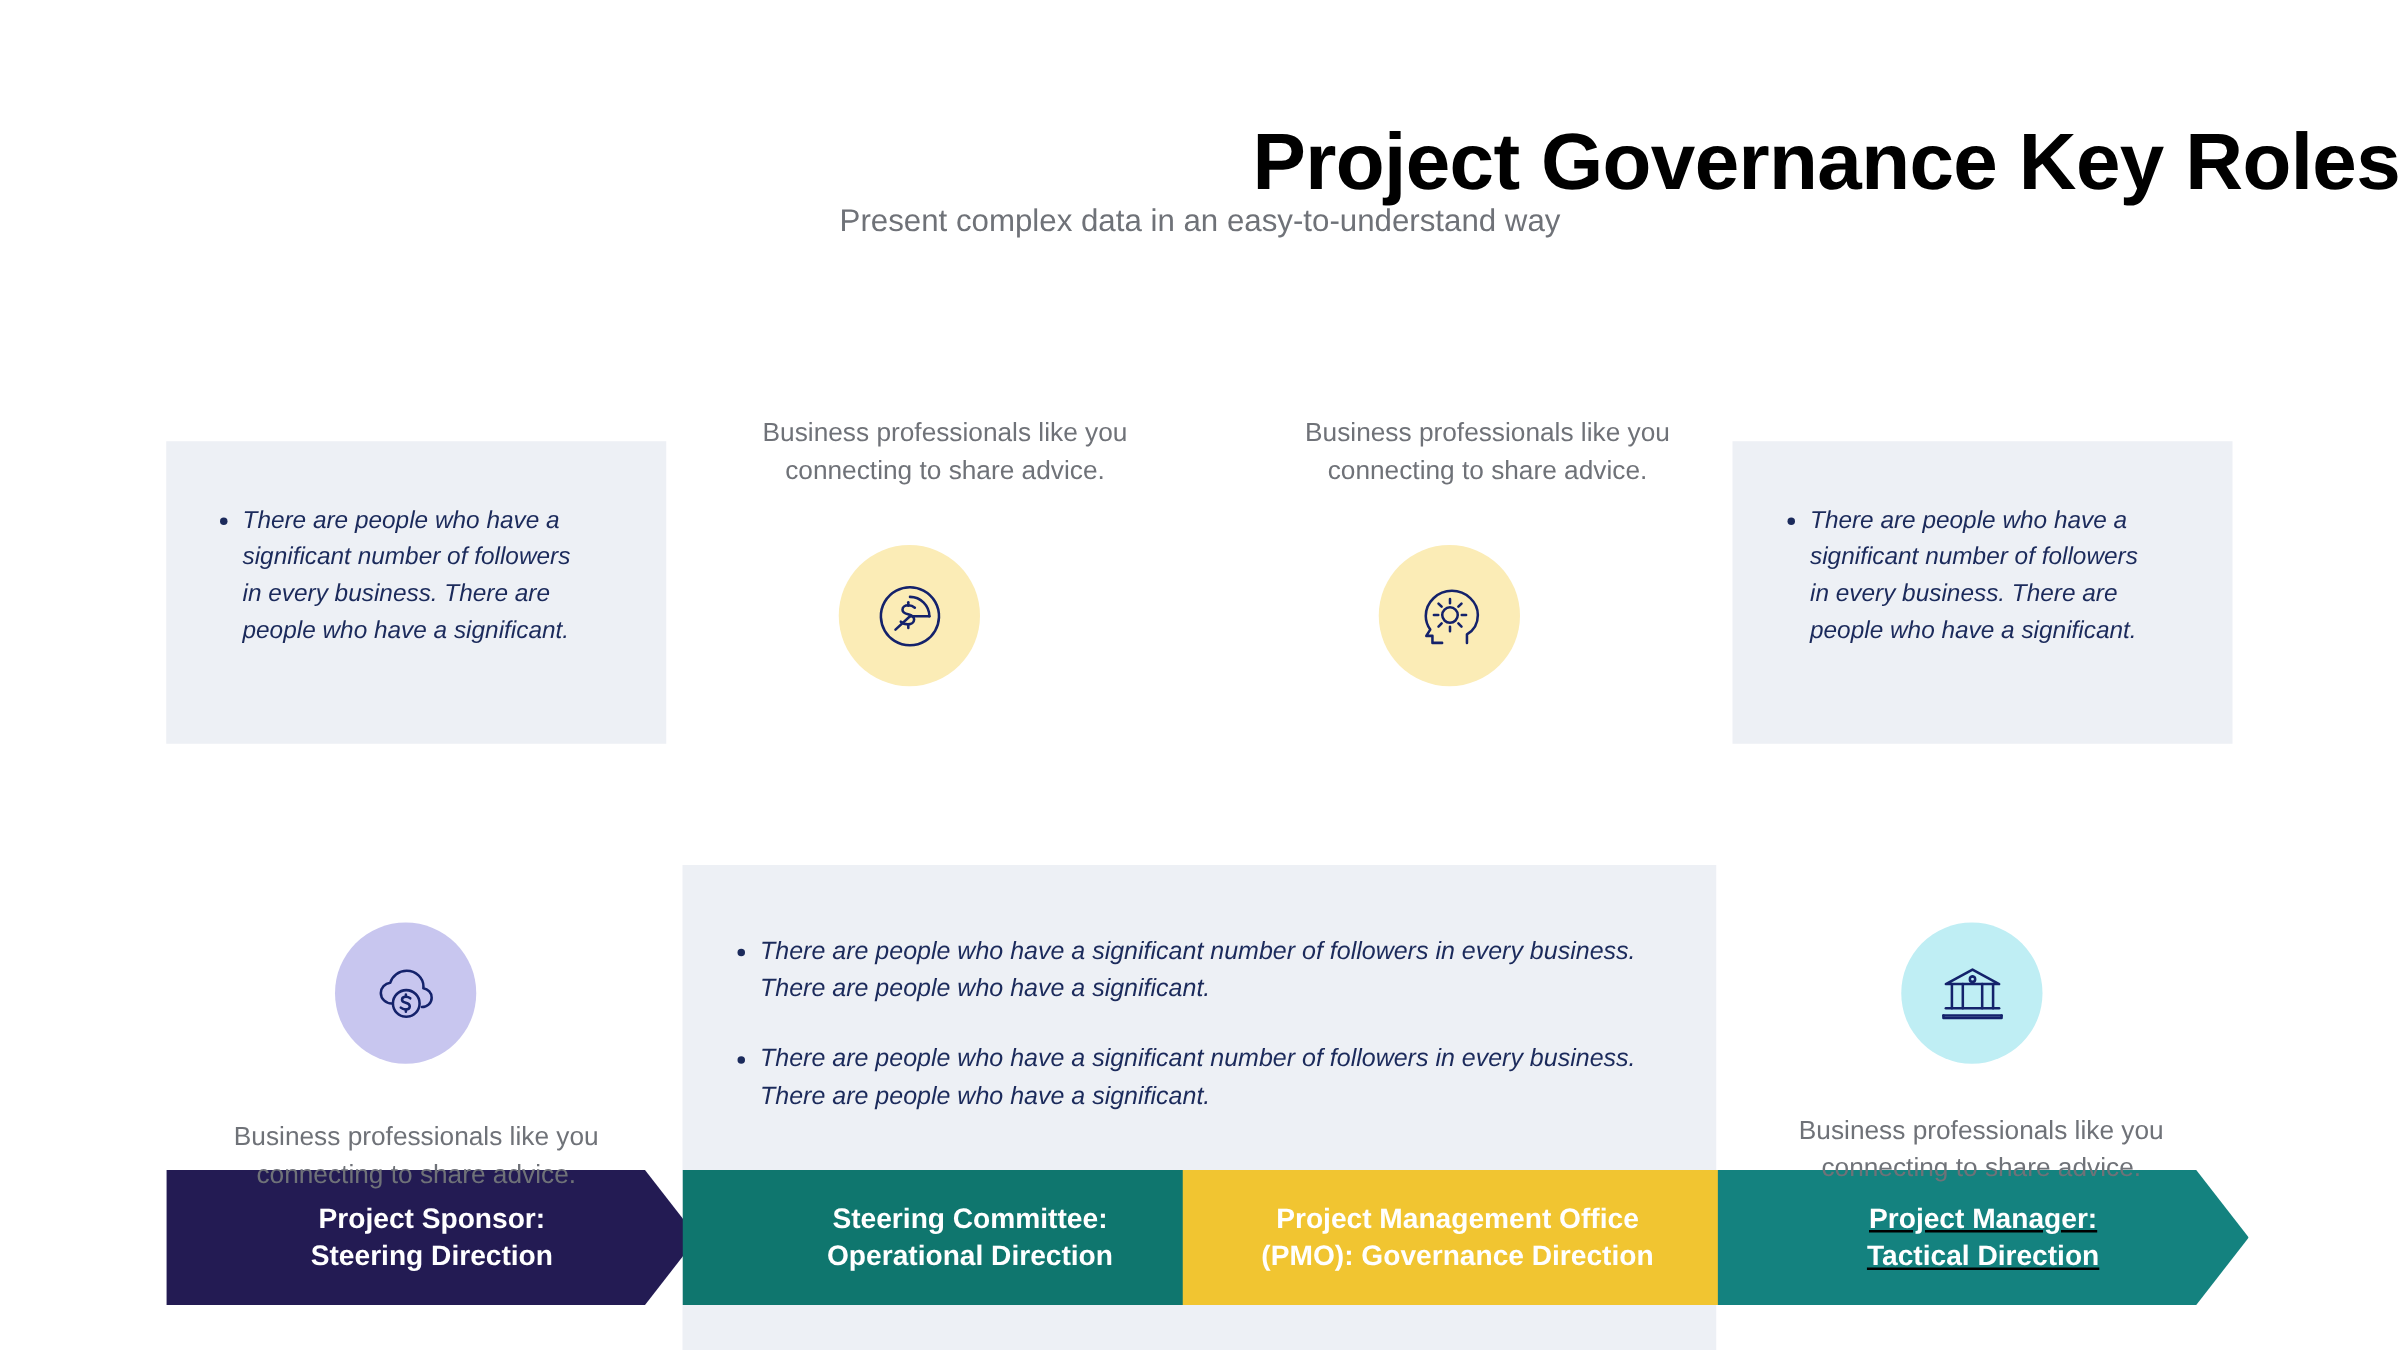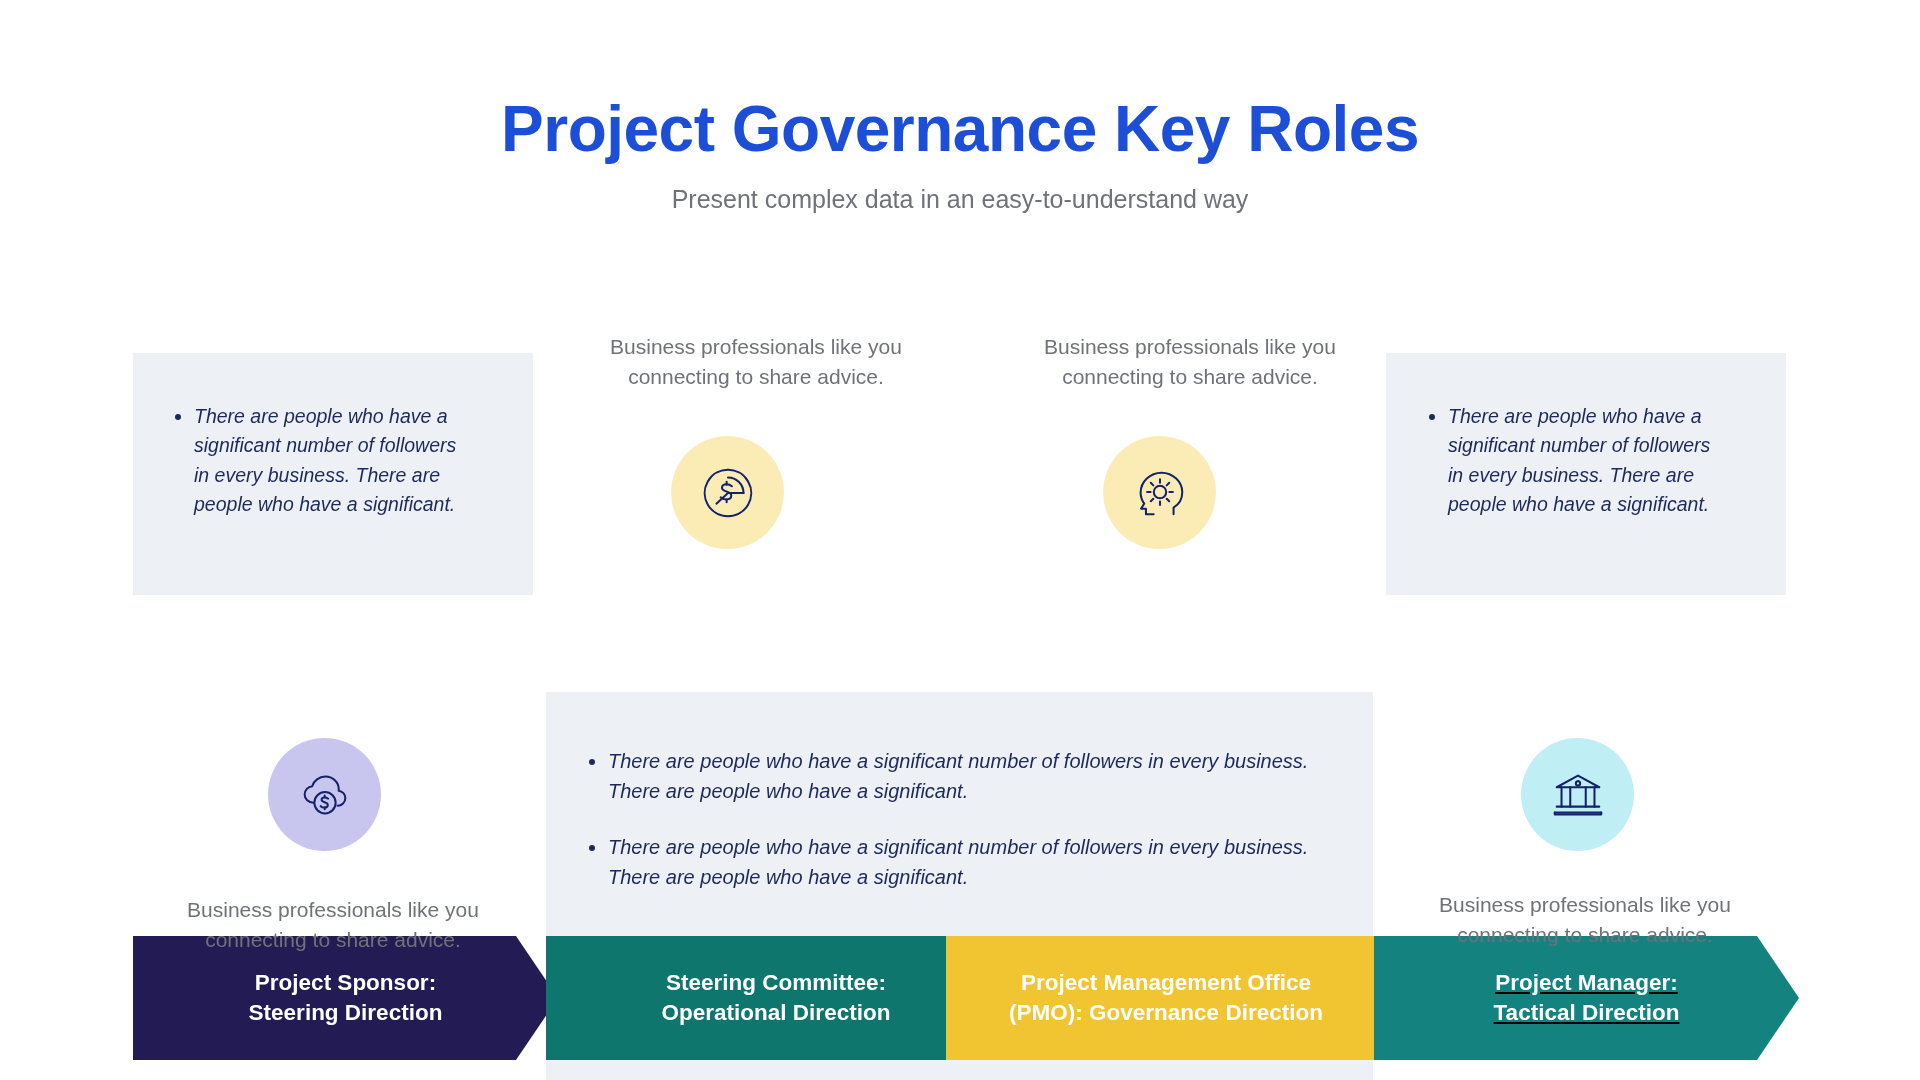--- a/index.html
+++ b/index.html
@@ -24,27 +24,27 @@
   .header {
     position: absolute;
     top: 96px;
     left: 0;
     width: 1920px;
     text-align: center;
   }
   .title {
     font-size: 64px;
     font-weight: bold;
-    color: #1d4ed8;
+    color: #000000;
     letter-spacing: -0.5px;
     line-height: 1.05;
     margin: 0;
+    text-align: right;
   }
   .subtitle {
-    margin-top: 22px;
     font-size: 25px;
     color: #6f7278;
     font-weight: normal;
   }
 
   
   .diagram {
     position: absolute;
     top: 340px;
     left: 0;
@@ -65,21 +65,21 @@
   .band {
     position: absolute;
     top: 596px;
     left: 0;
     width: 1920px;
     height: 108px;
   }
   .chev {
     position: absolute;
     top: 0;
-    height: 124px;
+    height: 108px;
     display: flex;
     align-items: center;
     justify-content: center;
     box-sizing: border-box;
   }
   .chev-label {
     text-align: center;
     color: #ffffff;
     font-weight: bold;
     font-size: 22.5px;

